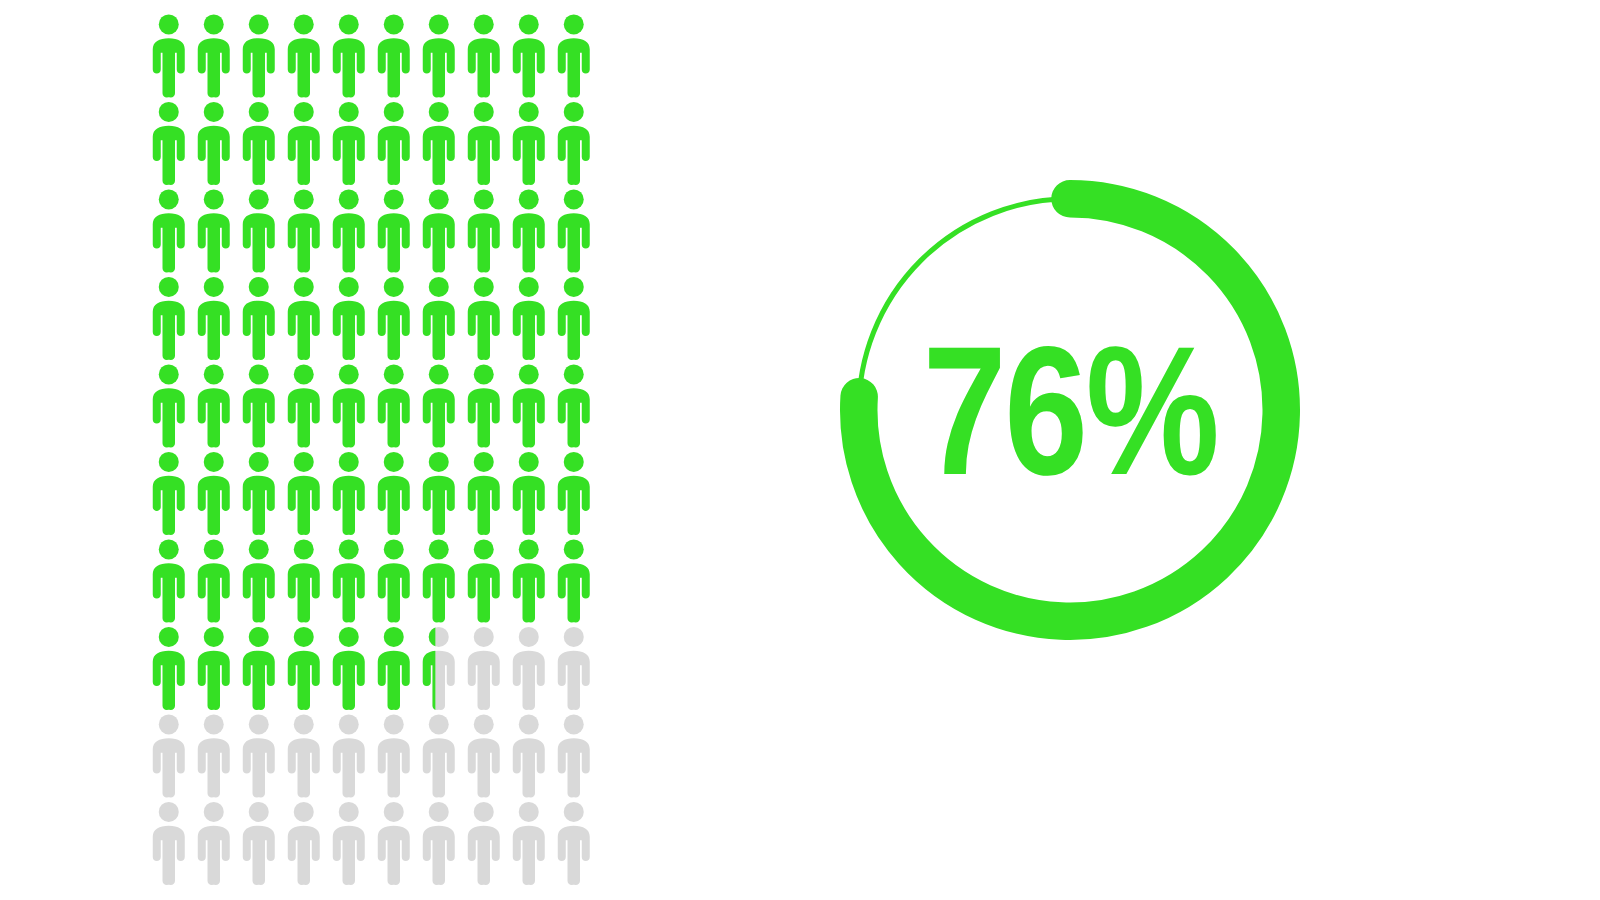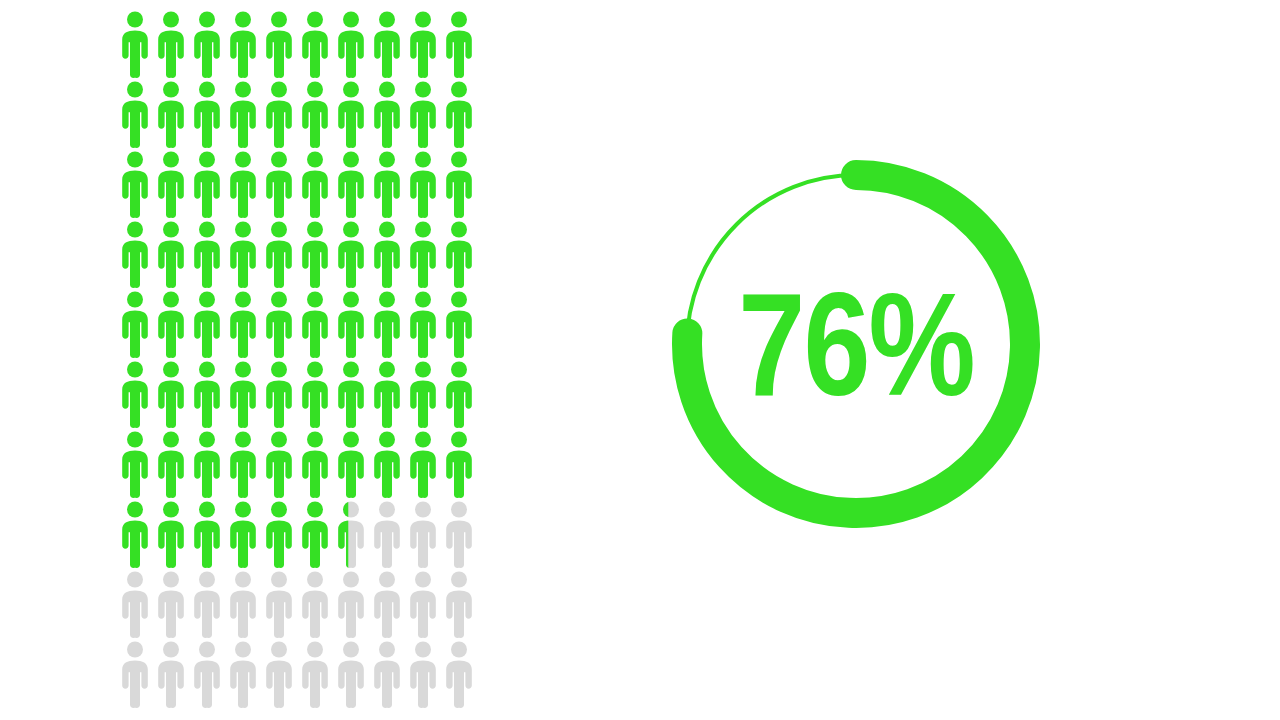--- a/index.html
+++ b/index.html
@@ -46,21 +46,21 @@
     display: block;
     width: 34px;
     height: 68px;
     overflow: visible;
   }
 
   
   #donut-panel {
     position: absolute;
     left: 656px;
-    top: 144px;
+    top: 128px;
     width: 400px;
     height: 400px;
   }
   #donut-svg {
     display: block;
     width: 400px;
     height: 400px;
   }
   #donut-value {
     position: absolute;

